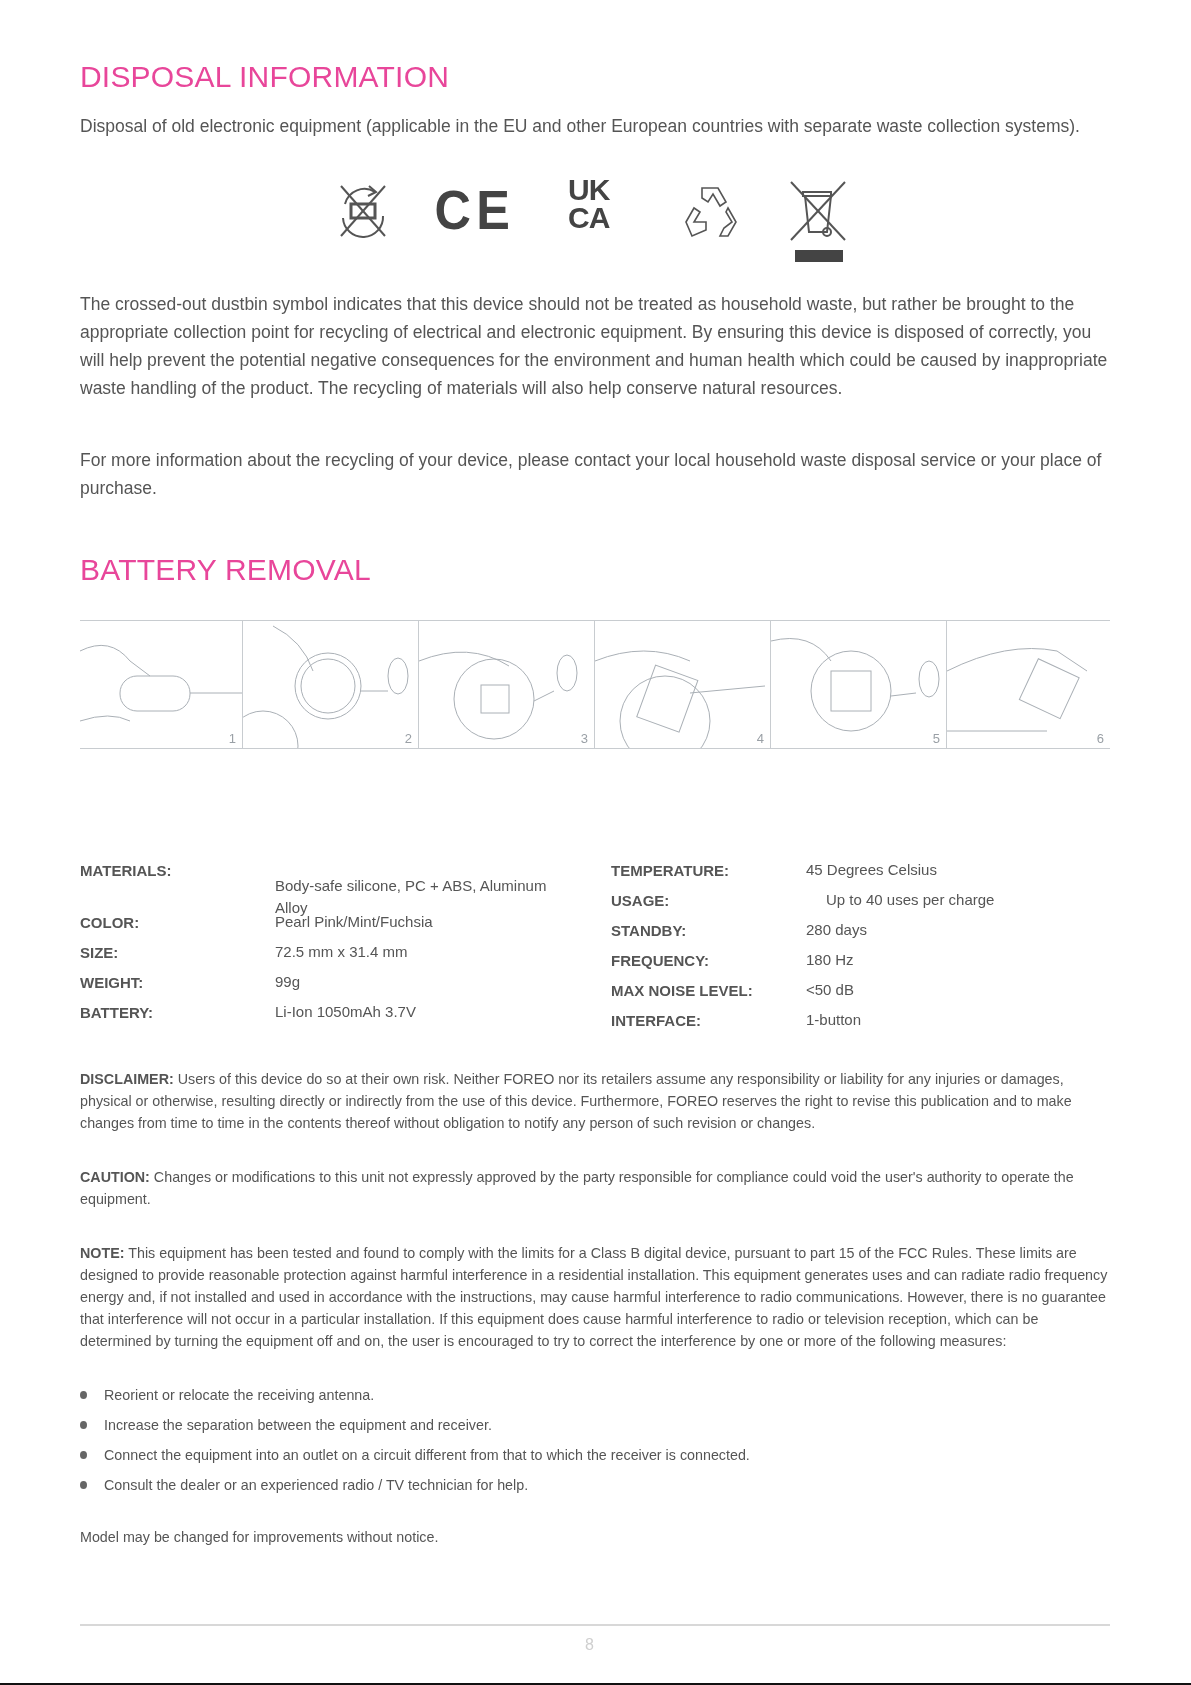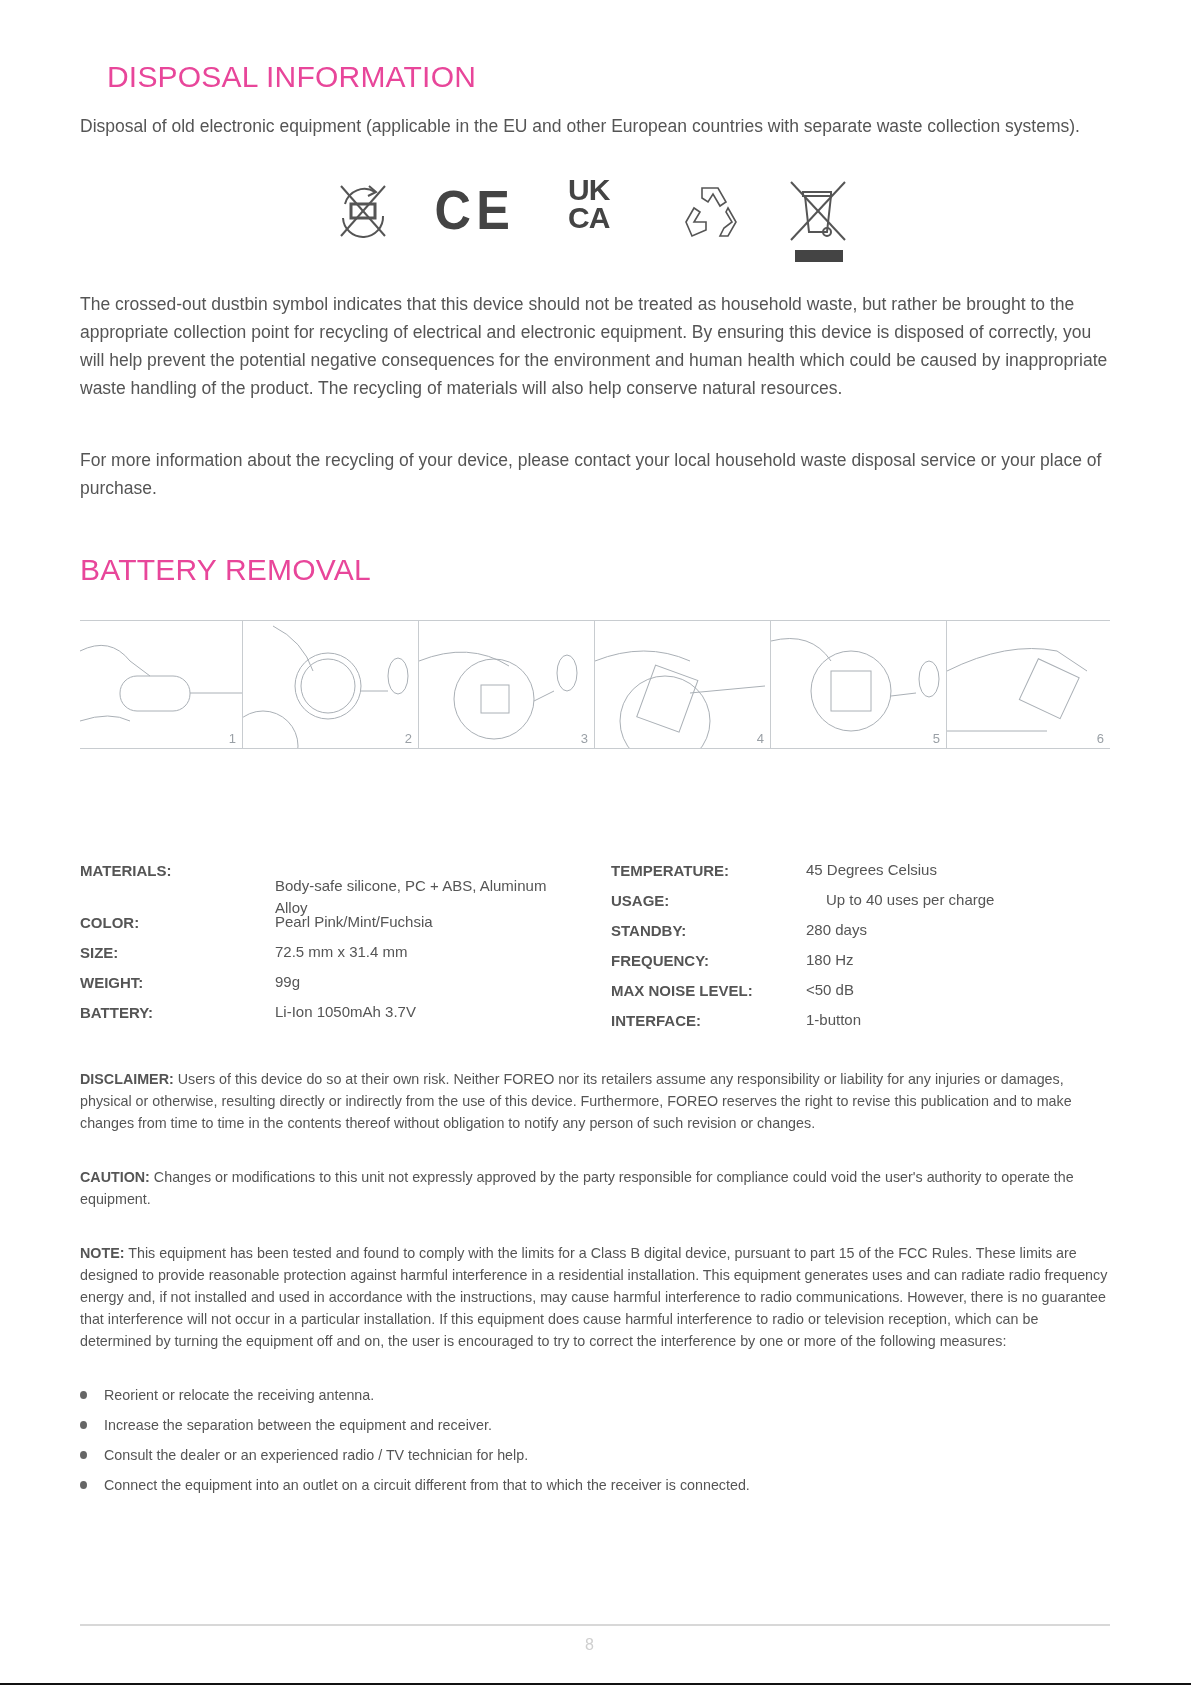--- a/index.html
+++ b/index.html
@@ -27,21 +27,21 @@
   .bullets li .dot { position: absolute; left: 0; top: 11px; width: 7px; height: 8px; border-radius: 50%; background: #666; }
   .rule { position: absolute; left: 80px; top: 1624px; width: 1030px; height: 2px; background: #d8d8d8; }
   .pagenum { position: absolute; left: 585px; top: 1636px; font-size: 16px; color: #cfcfcf; }
   .bottom-bar { position: absolute; left: 0; top: 1683px; width: 1191px; height: 2px; background: #111; }
 </style>
 </head>
 <body>
 
 <div class="page">
 
-  <h1 class="h1" style="top:60px;margin-left:27px;">DISPOSAL INFORMATION</h1>
+  <h1 class="h1" style="top:60px;">DISPOSAL INFORMATION</h1>
   <p class="para" style="top:112px;">Disposal of old electronic equipment (applicable in the EU and other European countries with separate waste collection systems).</p>
 
   <div class="icons">
 
     <svg class="icon" style="left:0;" width="56" height="60" viewBox="0 0 56 60">
       <g fill="none" stroke="#555" stroke-width="2">
         <path d="M10 24 A20 20 0 0 1 40 12"></path>
         <path d="M34 6 L41 12 L33 16"></path>
         <path d="M8 38 A20 20 0 0 0 48 36"></path>
         <rect x="16" y="24" width="24" height="14" stroke-width="3"></rect>
@@ -206,21 +206,22 @@
 
   <p class="small" style="top:1068px;"><b>DISCLAIMER:</b><span> Users of this device do so at their own risk. Neither FOREO nor its retailers assume any responsibility or liability for any injuries or damages, physical or otherwise, resulting directly or indirectly from the use of this device. Furthermore, FOREO reserves the right to revise this publication and to make changes from time to time in the contents thereof without obligation to notify any person of such revision or changes.</span></p>
 
   <p class="small" style="top:1166px;"><b>CAUTION:</b><span> Changes or modifications to this unit not expressly approved by the party responsible for compliance could void the user's authority to operate the equipment.</span></p>
 
   <p class="small" style="top:1242px;"><b>NOTE:</b><span> This equipment has been tested and found to comply with the limits for a Class B digital device, pursuant to part 15 of the FCC Rules. These limits are designed to provide reasonable protection against harmful interference in a residential installation. This equipment generates uses and can radiate radio frequency energy and, if not installed and used in accordance with the instructions, may cause harmful interference to radio communications. However, there is no guarantee that interference will not occur in a particular installation. If this equipment does cause harmful interference to radio or television reception, which can be determined by turning the equipment off and on, the user is encouraged to try to correct the interference by one or more of the following measures:</span></p>
 
   <ul class="bullets">
     <li><span class="dot"></span><span>Reorient or relocate the receiving antenna.</span></li>
     <li><span class="dot"></span><span>Increase the separation between the equipment and receiver.</span></li>
+    <li><span class="dot"></span><span>Connect the equipment into an outlet on a circuit different from that to which the receiver is connected.</span></li>
     <li><span class="dot"></span><span>Consult the dealer or an experienced radio / TV technician for help.</span></li>
-    <li><span class="dot"></span><span>Connect the equipment into an outlet on a circuit different from that to which the receiver is connected.</span></li>
   </ul>
 
+  <p class="small" style="top:1526px;">Model may be changed for improvements without notice.</p>
 
   <div class="rule"></div>
   <div class="pagenum">8</div>
   <div class="bottom-bar"></div>
 </div>
 
 </body></html>

